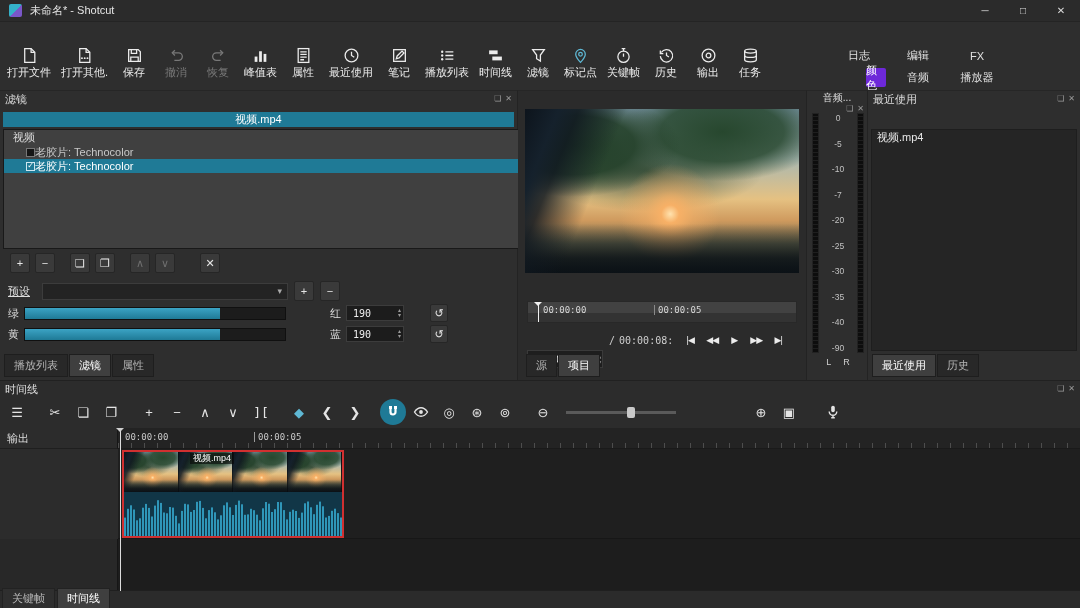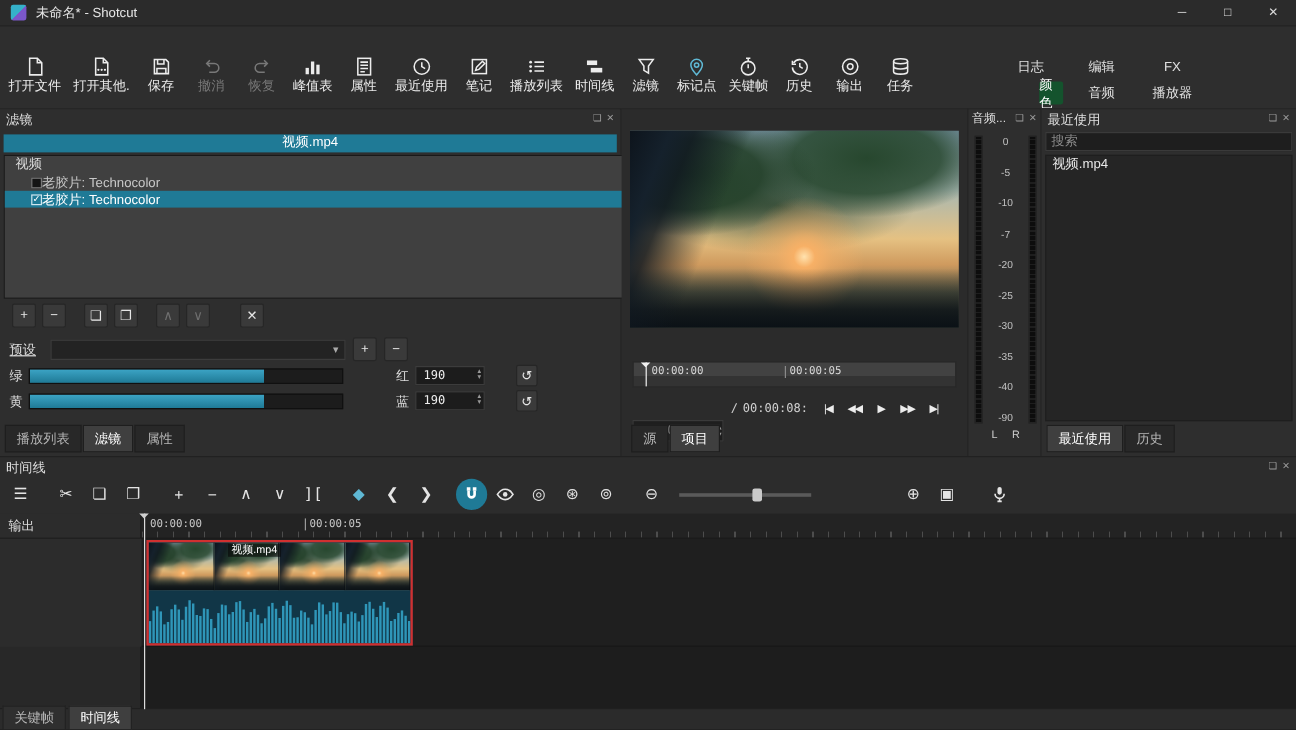--- a/index.html
+++ b/index.html
@@ -20,21 +20,21 @@
   .menu-item{padding:0 8px;height:100%;display:flex;align-items:center;color:#e2e2e2;}
 
   
   #toolbar{position:absolute;top:40px;left:0;width:840px;height:50px;display:flex;align-items:flex-start;padding:4px 0 0 2px;}
   .tb-btn{min-width:42px;height:44px;display:flex;flex-direction:column;align-items:center;gap:3px;padding:3px 5px 0 5px;color:#ececec;}
   .tb-btn svg{width:17px;height:17px;stroke:currentColor;fill:none;stroke-width:1.2;flex:none;}
   .tb-btn .lbl{font-size:11px;line-height:11px;white-space:nowrap;}
   .tb-btn.disabled{color:#787878;}
   #layout-switcher{position:absolute;top:46px;right:76px;display:grid;grid-template-columns:repeat(3,54px);grid-auto-rows:19px;gap:3px 5px;}
   .ls-btn{display:flex;align-items:center;justify-content:center;color:#e0e0e0;border-radius:2px;}
-  .ls-btn.active{background:#14532d;color:#fff;margin-left:34px;}
+  .ls-btn.active{background:#6d28d9;color:#fff;margin-left:34px;}
 
   
   .panel-header{height:16px;display:flex;align-items:center;padding:0 5px;color:#dedede;}
   .dock-icons{margin-left:auto;display:flex;gap:4px;color:#9a9a9a;font-size:8px;line-height:8px;}
   .dock-tabs{position:absolute;bottom:3px;left:4px;display:flex;gap:1px;}
   .dock-tab{padding:3px 9px;background:#282828;border:1px solid #1e1e1e;color:#b5b5b5;}
   .dock-tab.active{background:#3f3f3f;color:#fff;}
   .sq{width:20px;height:20px;background:#3a3a3a;border:1px solid #262626;color:#e6e6e6;font-size:11px;display:flex;align-items:center;justify-content:center;border-radius:2px;font-family:inherit;}
   .sq.dim{color:#6f6f6f;}
 
@@ -81,21 +81,21 @@
   #scrub-l1{left:15px;} #scrub-l2{left:126px;border-left:1px solid #8a8a8a;padding-left:3px;}
   #scrub-playhead{position:absolute;left:10px;top:0;width:1px;height:20px;background:#f0f0f0;}
   #scrub-playhead:before{content:"";position:absolute;left:-4px;top:0;border:4px solid transparent;border-top-color:#f0f0f0;}
   #transport{position:absolute;left:9px;top:240px;width:274px;height:18px;display:flex;align-items:center;}
   #timecode-box{width:76px;height:18px;background:#1e1e1e;border:1px solid #3a3a3a;color:#eee;font-size:10px;display:flex;align-items:center;padding:0 2px 0 4px;margin-top:38px;}
   #duration-wrap{color:#cfcfcf;font-size:10px;margin:0 6px 0 6px;display:flex;gap:4px;}
   .tr-btn{width:22px;height:17px;display:flex;align-items:center;justify-content:center;color:#ececec;font-size:9px;letter-spacing:-1px;}
 
   
   #audio-panel{position:absolute;left:806px;top:90px;width:62px;height:290px;background:#2e2e2e;border-left:1px solid #232323;border-right:1px solid #232323;border-top:1px solid #262626;}
-  #audio-panel .panel-header{padding:0 3px;font-size:10px;}
+  #audio-panel .panel-header{padding:0 3px;font-size:10px;flex-direction:column;}
   #meter{position:absolute;left:5px;top:22px;width:52px;height:240px;display:flex;}
   .led{width:7px;height:100%;background:repeating-linear-gradient(to top,#0d0d0d 0 3px,#1e1e1e 3px 4px);border:1px solid #222;flex:none;}
   #meter-scale{flex:1;display:flex;flex-direction:column;justify-content:space-between;padding:1px 1px;}
   #meter-scale span{font-size:8.5px;line-height:8px;color:#c2c2c2;text-align:center;}
   #meter-lr{position:absolute;left:5px;top:266px;width:52px;display:flex;justify-content:center;gap:12px;font-size:9px;color:#cfcfcf;}
 
   
   #recent-panel{position:absolute;left:868px;top:90px;width:212px;height:290px;background:#2e2e2e;border-top:1px solid #262626;}
   #recent-search{position:absolute;left:3px;top:19px;width:206px;height:16px;background:#1e1e1e;border:1px solid #3a3a3a;color:#ddd;font-size:11px;padding:0 4px;font-family:inherit;}
   #recent-search::placeholder{color:#8a8a8a;}
@@ -438,21 +438,20 @@
   </div>
 
   <div id="recent-panel">
     <div class="panel-header">
       <span>最近使用</span>
       <div class="dock-icons">
         <span>❏</span>
         <span>✕</span>
       </div>
     </div>
-    <input id="recent-search" placeholder="搜索" style="">
     <div id="recent-list">
       <div class="recent-item">视频.mp4</div>
     </div>
     <div class="dock-tabs">
       <span class="dock-tab active">最近使用</span>
       <span class="dock-tab">历史</span>
     </div>
   </div>
 
   <div id="timeline-panel">

